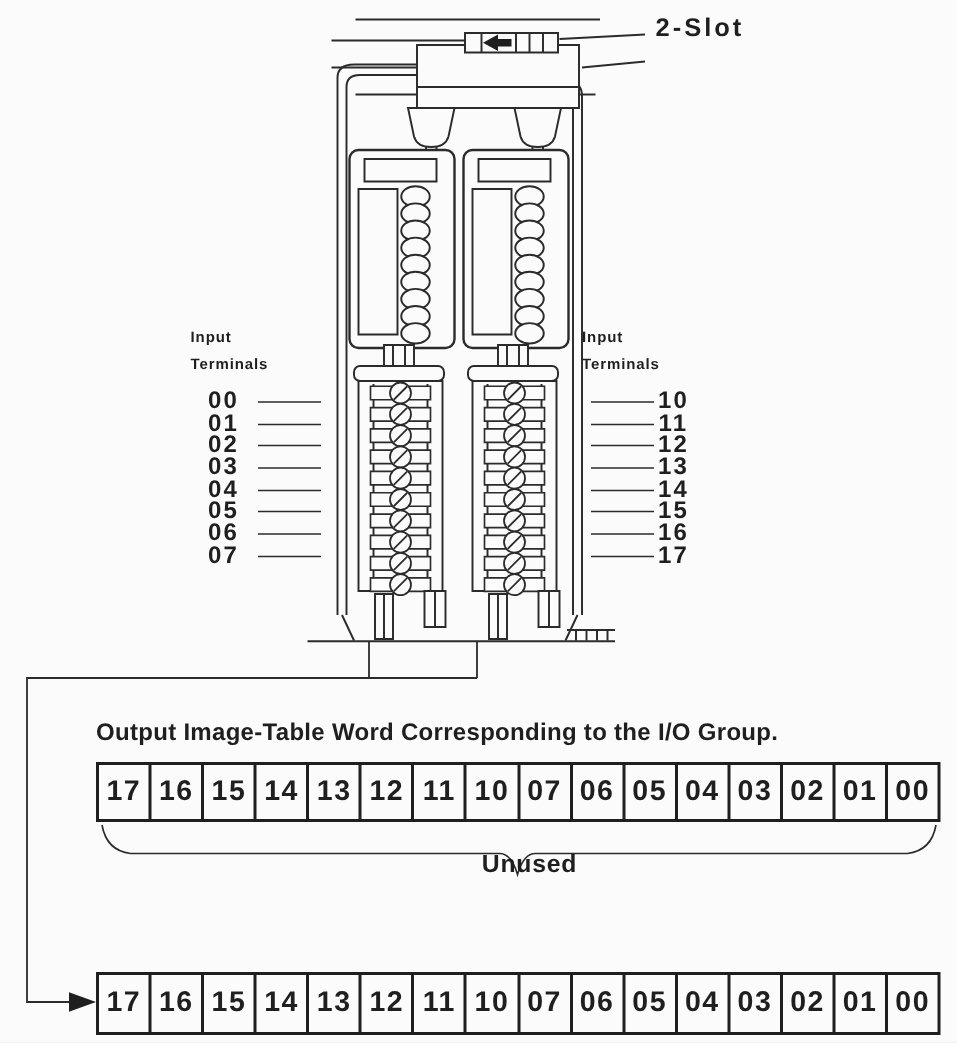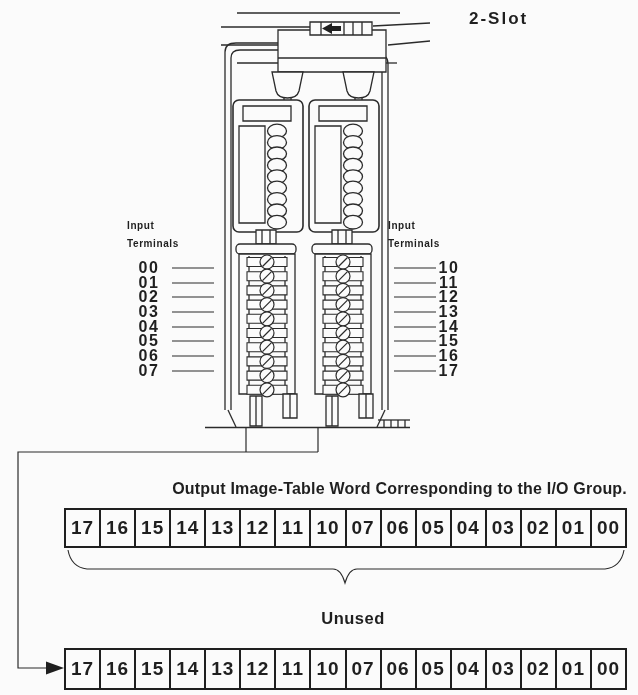--- a/index.html
+++ b/index.html
@@ -3,24 +3,24 @@
 <meta charset="utf-8">
 <style>
   html,body{margin:0;padding:0;background:#e8e8e8;}
   .stage{
     position:relative;width:638px;height:695px;background:#fbfbfb;
     font-family:"Liberation Sans", sans-serif;color:#1f1f1f;overflow:hidden;
   }
   svg.lineart{position:absolute;left:0;top:0;width:638px;height:695px;}
   .lineart *{vector-effect:non-scaling-stroke;}
   .txt{position:absolute;font-weight:bold;color:#1f1f1f;white-space:nowrap;}
-  .callout-line{font-size:17px;letter-spacing:2px;line-height:21px;margin-left:32px;}
+  .callout-line{font-size:17px;letter-spacing:2px;line-height:21px;}
   .term-label{font-size:10px;line-height:18px;letter-spacing:0.6px;}
   .term-num{font-size:16px;letter-spacing:1.5px;width:34px;text-align:center;line-height:18px;}
-  .word-title{left:64px;width:563px;text-align:right;font-size:16px;letter-spacing:0.2px;}
+  .word-title{left:64px;width:563px;text-align:left;font-size:16px;letter-spacing:0.2px;}
   .bitrow{
     position:absolute;left:64px;width:563px;display:flex;box-sizing:border-box;
     border:2px solid #1f1f1f;background:#fbfbfb;
   }
   .bitrow .cell{
     flex:1;display:flex;align-items:center;justify-content:center;
     border-right:2px solid #1f1f1f;font-weight:bold;font-size:19px;letter-spacing:1px;
   }
   .bitrow .cell:last-child{border-right:none;}
   .unused{font-size:16.5px;letter-spacing:0.5px;}
@@ -251,21 +251,21 @@
     <div class="cell">07</div>
     <div class="cell">06</div>
     <div class="cell">05</div>
     <div class="cell">04</div>
     <div class="cell">03</div>
     <div class="cell">02</div>
     <div class="cell">01</div>
     <div class="cell">00</div>
   </div>
 
-  <div class="txt unused" style="left:283px;width:140px;top:609px;text-align:center">Unused</div>
+  <div class="txt unused" style="left:283px;width:140px;top:567px;text-align:center">Unused</div>
 
   <div class="bitrow" style="top:648px;height:42px">
     <div class="cell">17</div>
     <div class="cell">16</div>
     <div class="cell">15</div>
     <div class="cell">14</div>
     <div class="cell">13</div>
     <div class="cell">12</div>
     <div class="cell">11</div>
     <div class="cell">10</div>

